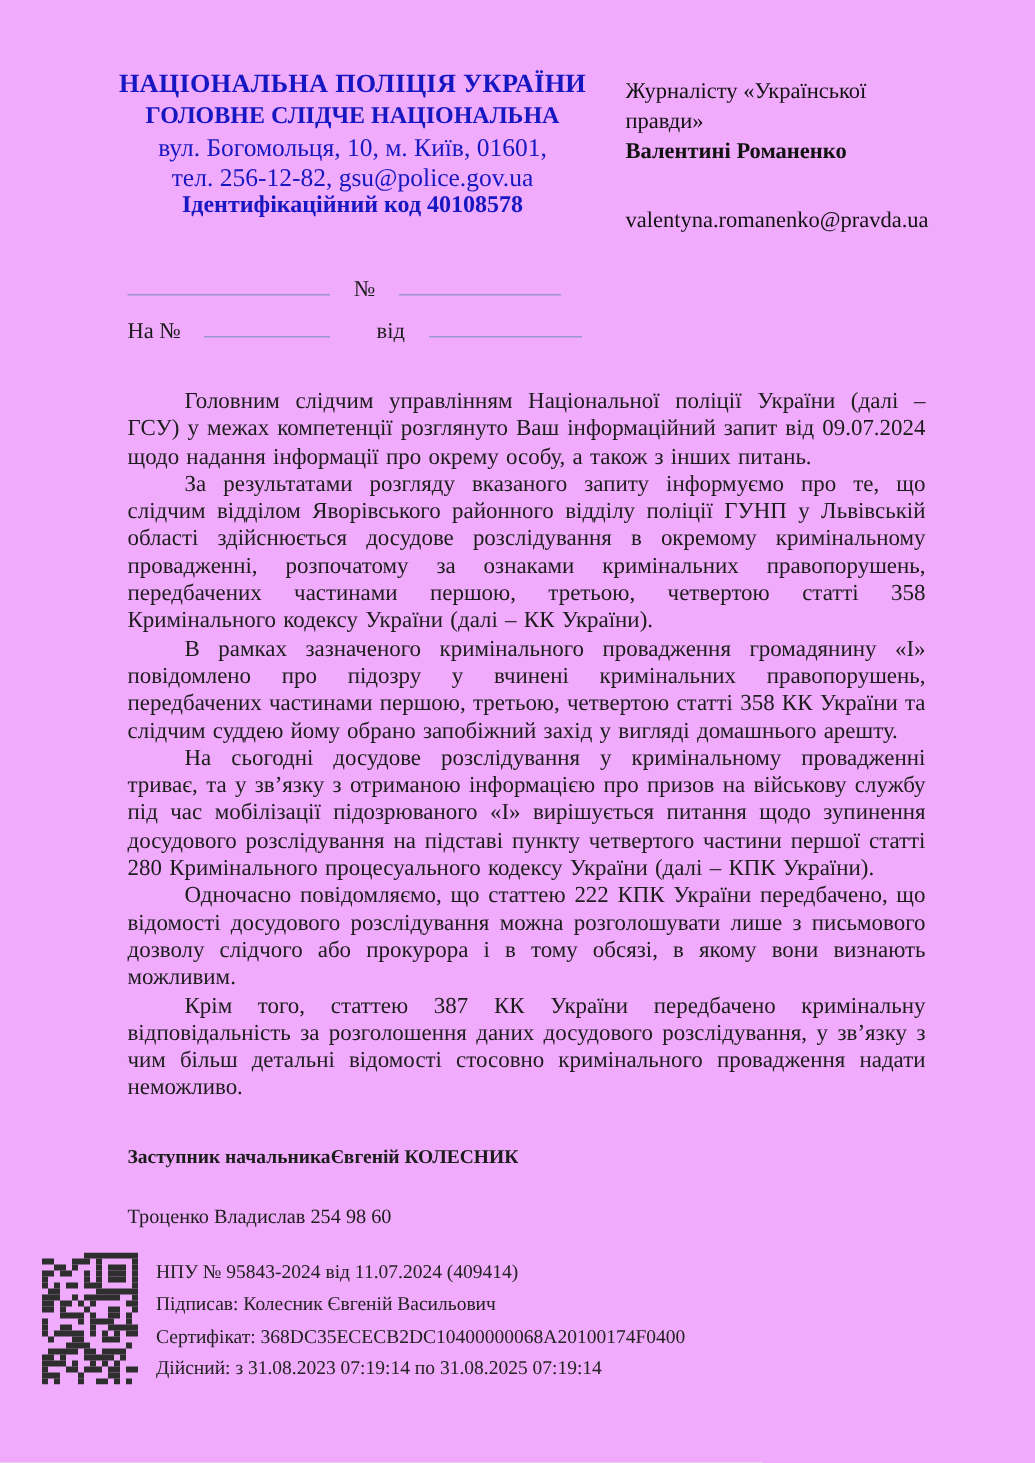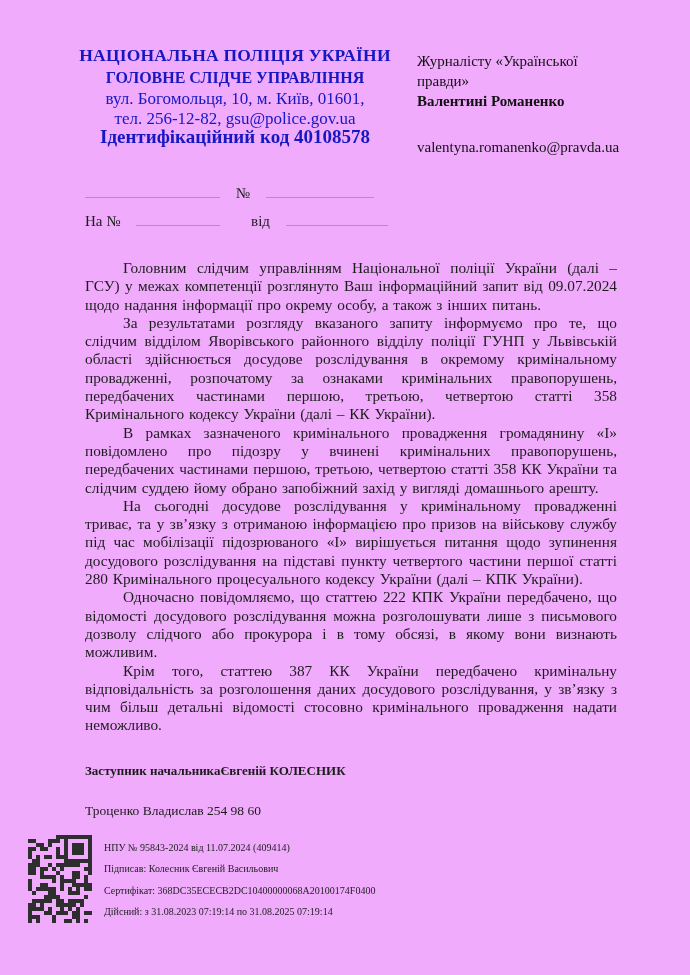--- a/index.html
+++ b/index.html
@@ -7,21 +7,21 @@
     width:690px;height:975px;background:#f0abfc;position:relative;
     font-family:"Liberation Serif", serif;color:#1c1c1c;overflow:hidden;
     margin:0 auto;box-sizing:border-box;padding:45px 73px 0 85px;
   }
   
   .header{display:flex;align-items:flex-start;}
   .org{width:320px;text-align:center;color:#1717c1;flex:none;margin-left:-10px;}
   .org-title{font-weight:bold;font-size:17.5px;line-height:21px;letter-spacing:.2px;}
   .org-sub{font-weight:bold;font-size:16px;line-height:20px;margin-top:2px;}
   .org-addr{font-size:17px;line-height:18px;margin-top:2px;}
-  .org-id{font-weight:bold;font-size:19px;line-height:18px;}
+  .org-id{font-weight:bold;font-size:16px;line-height:18px;}
   .recipient{margin-left:22px;padding-top:6px;font-size:15px;line-height:20px;color:#111;}
   .recipient .bold{font-weight:bold;}
   .recipient .email{margin-top:26px;}
   
   .refs{margin-top:22px;font-size:15px;line-height:28px;white-space:nowrap;}
   .uline{display:inline-block;border-bottom:1.4px solid #9a99cf;height:13px;vertical-align:baseline;}
   .w135{width:135px;} .w110{width:108px;} .w85{width:84px;} .w105{width:102px;}
   .ref-gap{display:inline-block;width:12px;}
   
   .subject{font-weight:bold;font-size:15.5px;margin-top:30px;}
@@ -29,31 +29,31 @@
   .body-text p{
     margin:0;font-size:15.3px;line-height:18.3px;text-align:justify;
     text-indent:38px;word-spacing:1px;
   }
   
   .sign-row{display:flex;font-weight:bold;font-size:13px;margin-top:28px;}
   .executor{font-size:13.5px;margin-top:24px;}
   
   .footer{display:flex;margin-top:16px;margin-left:-57px;}
   .qr{width:64px;height:88px;flex:none;}
-  .stamp{margin-left:12px;font-size:10px;line-height:21.5px;color:#222;padding-top:2px;}
+  .stamp{margin-left:12px;font-size:13px;line-height:21.5px;color:#222;padding-top:2px;}
 </style>
 </head>
 <body>
 
 <div class="page">
 
   <div class="header">
     <div class="org">
       <div class="org-title">НАЦІОНАЛЬНА ПОЛІЦІЯ УКРАЇНИ</div>
-      <div class="org-sub">ГОЛОВНЕ СЛІДЧЕ УПРАВЛІННЯ</div>
+      <div class="org-sub">ГОЛОВНЕ СЛІДЧЕ НАЦІОНАЛЬНА</div>
       <div class="org-addr">вул. Богомольця, 10, м. Київ, 01601,</div>
       <div class="org-addr">тел. 256-12-82, gsu@police.gov.ua</div>
       <div class="org-id">Ідентифікаційний код 40108578</div>
     </div>
     <div class="recipient">
       <div>Журналісту «Української правди»</div>
       <div class="bold">Валентині Романенко</div>
       <div class="email">valentyna.romanenko@pravda.ua</div>
     </div>
   </div>

